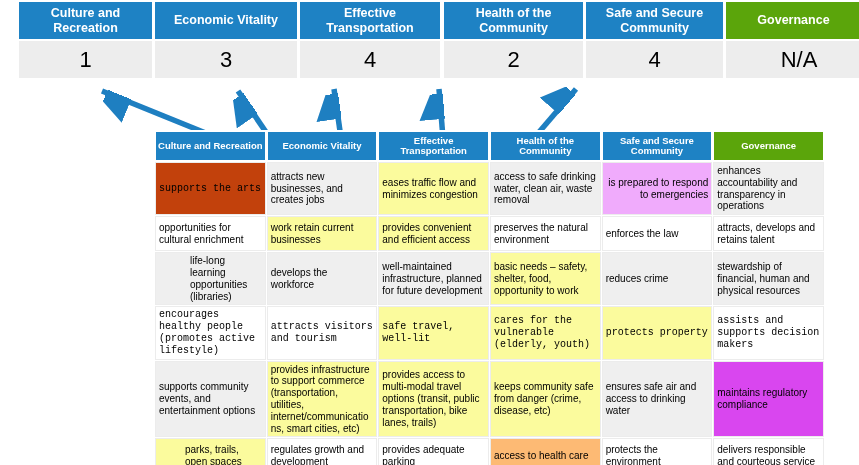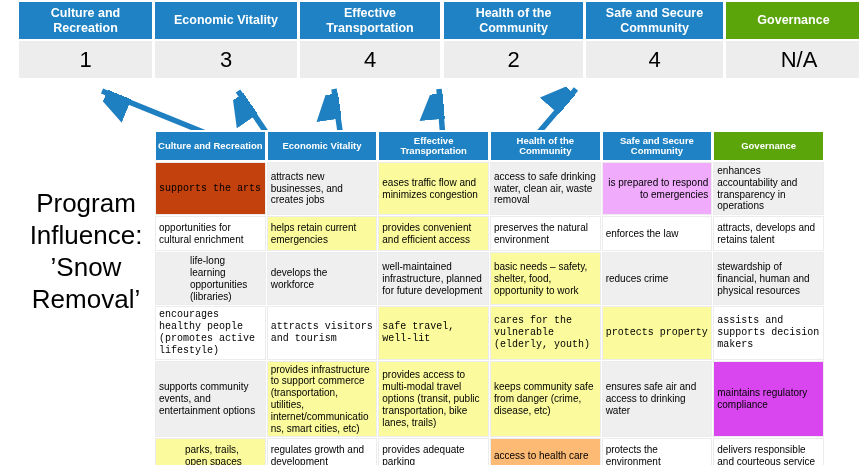--- a/index.html
+++ b/index.html
@@ -78,24 +78,20 @@
         <path class="ah-path" d="M0,0 L8,4 L0,8 z" fill="#1E7FC1"></path>
       </marker>
     </defs>
     <line class="arrowline" x1="206" y1="62" x2="90" y2="15" stroke-width="5.5" marker-end="url(#ah)" stroke="#1E7FC1"></line>
     <line class="arrowline" x1="258" y1="62" x2="226" y2="15" stroke-width="5.5" marker-end="url(#ah)" stroke="#1E7FC1"></line>
     <line class="arrowline" x1="329" y1="62" x2="322" y2="13" stroke-width="5.5" marker-end="url(#ah)" stroke="#1E7FC1"></line>
     <line class="arrowline" x1="431" y1="62" x2="427" y2="13" stroke-width="5.5" marker-end="url(#ah)" stroke="#1E7FC1"></line>
     <line class="arrowline" x1="522" y1="62" x2="564" y2="13" stroke-width="5.5" marker-end="url(#ah)" stroke="#1E7FC1"></line>
   </svg>
 
-  <div id="program-label">Program
-Influence:
-’Snow
-Removal’</div>
 
   <table id="matrix">
     <thead>
         <tr id="matrix-head-row">
           <th style="background: rgb(30, 130, 196);">Culture and Recreation</th>
           <th style="background: rgb(30, 130, 196);">Economic Vitality</th>
           <th style="background: rgb(30, 130, 196);">Effective Transportation</th>
           <th style="background: rgb(30, 130, 196);">Health of the Community</th>
           <th style="background: rgb(30, 130, 196);">Safe and Secure Community</th>
           <th style="background: rgb(91, 165, 11);">Governance</th>
@@ -105,21 +101,21 @@
         <tr style="height: 38px;">
           <td style="background: #c2410c; font-family: Liberation Mono, monospace;">supports the arts</td>
           <td style="background: rgb(239, 239, 239);">attracts new businesses, and creates jobs</td>
           <td style="background: rgb(251, 251, 157);">eases traffic flow and minimizes congestion</td>
           <td style="background: rgb(239, 239, 239);">access to safe drinking water, clean air, waste removal</td>
           <td style="background: #f0abfc; text-align: right;">is prepared to respond to emergencies</td>
           <td style="background: rgb(239, 239, 239);">enhances accountability and transparency in operations</td>
         </tr>
         <tr style="height: 35px;">
           <td style="background: rgb(255, 255, 255);">opportunities for cultural enrichment</td>
-          <td style="background: rgb(251, 251, 157);">helps retain current emergencies</td>
+          <td style="background: rgb(251, 251, 157);">work retain current businesses</td>
           <td style="background: rgb(251, 251, 157);">provides convenient and efficient access</td>
           <td style="background: rgb(255, 255, 255);">preserves the natural environment</td>
           <td style="background: rgb(255, 255, 255);">enforces the law</td>
           <td style="background: rgb(255, 255, 255);">attracts, develops and retains talent</td>
         </tr>
         <tr style="height: 37px;">
           <td style="background: rgb(239, 239, 239); padding-left: 34px;">life-long learning opportunities (libraries)</td>
           <td style="background: rgb(239, 239, 239);">develops the workforce</td>
           <td style="background: rgb(239, 239, 239);">well-maintained infrastructure, planned for future development</td>
           <td style="background: rgb(251, 251, 157);">basic needs – safety, shelter, food, opportunity to work</td>

